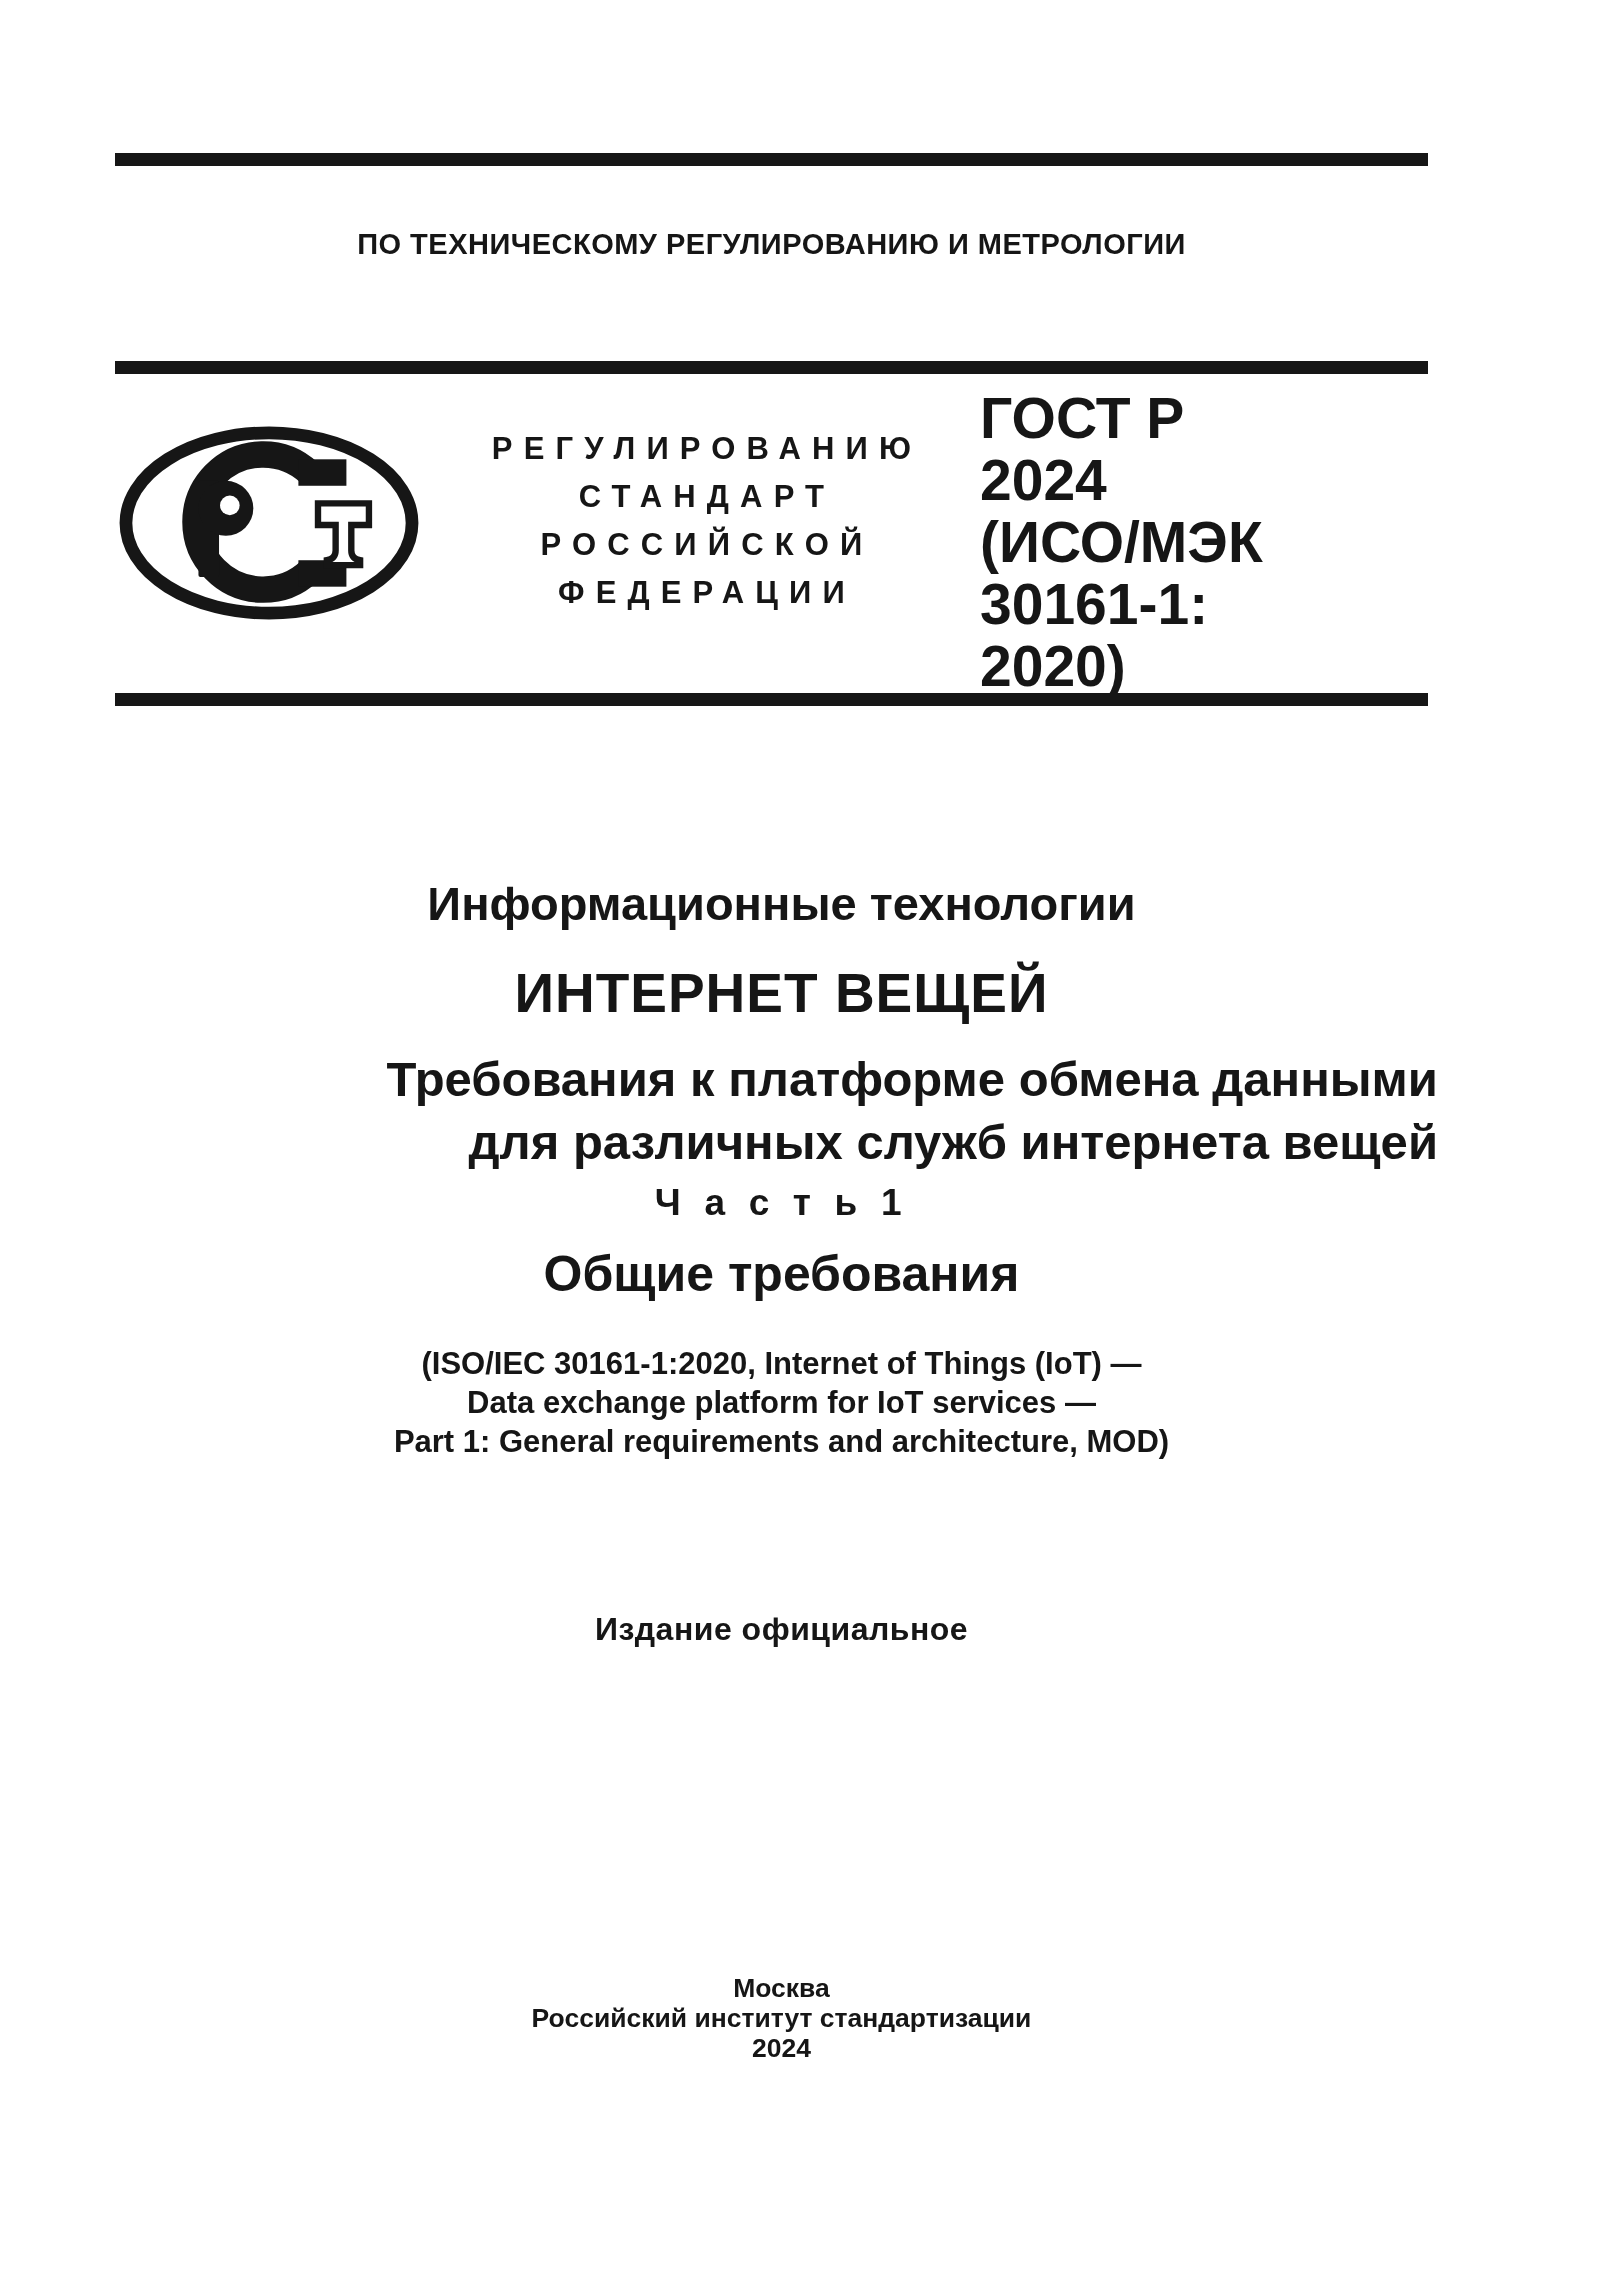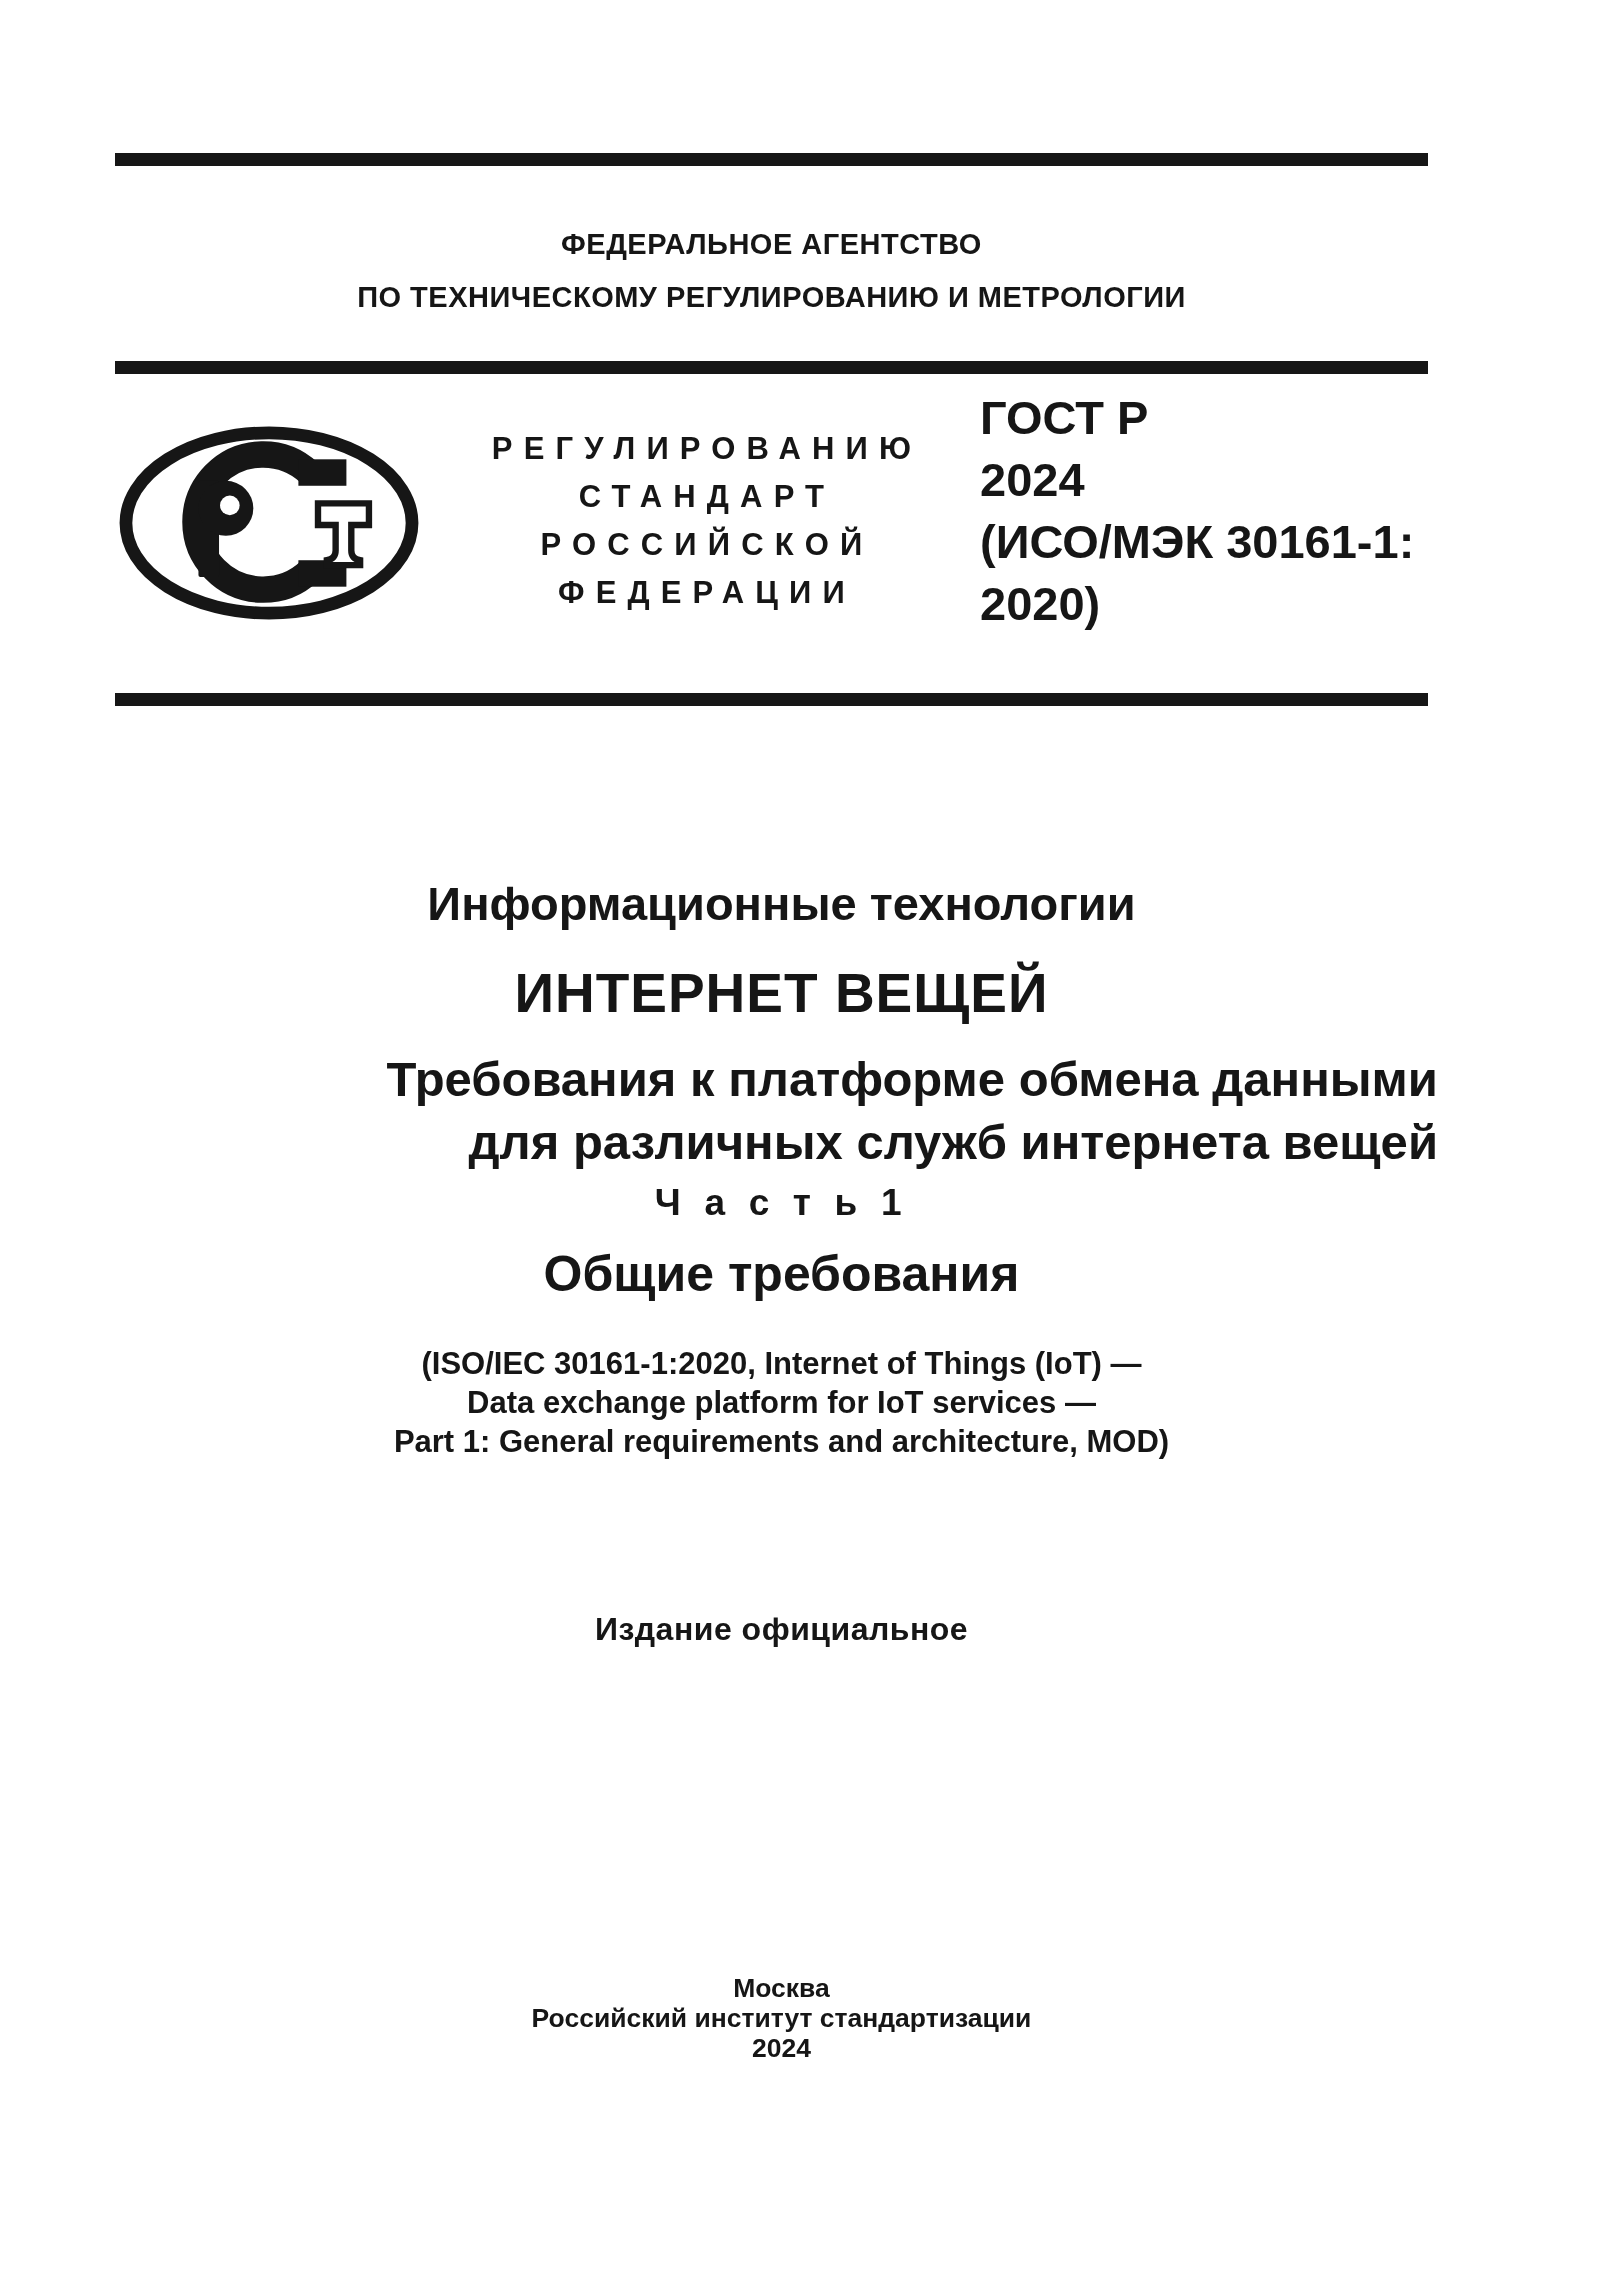--- a/index.html
+++ b/index.html
@@ -9,39 +9,38 @@
     font-family:"Liberation Sans","DejaVu Sans",sans-serif;
     -webkit-font-smoothing:antialiased;
   }
   .abs{position:absolute;}
   .rule{position:absolute;left:115px;width:1313px;height:12.7px;background:#161616;}
   
   .hdr{left:115px;width:1313px;top:218px;font-size:29px;font-weight:bold;line-height:53px;text-align:center;letter-spacing:0.5px;}
   
   .logo{left:118px;top:426px;width:302px;height:194px;}
   .natblock{left:414px;width:586px;top:425px;font-size:31px;font-weight:bold;line-height:48px;letter-spacing:0.36em;text-align:center;white-space:nowrap;}
-  .gostblock{left:980px;top:387px;width:461px;font-size:47px;font-weight:bold;line-height:62px;text-align:left;}
+  .gostblock{left:980px;top:387px;width:461px;font-size:57px;font-weight:bold;line-height:62px;text-align:left;}
   
   .col{left:125px;width:1313px;text-align:center;}
   .t-subject{top:876px;font-size:47px;font-weight:bold;}
   .t-main{top:961px;font-size:55px;font-weight:bold;letter-spacing:1px;}
   .t-sub{top:1048px;font-size:49px;font-weight:bold;line-height:63px;text-align:right;}
   .t-part{top:1182px;font-size:37px;font-weight:bold;letter-spacing:0.18em;}
   .t-parttitle{top:1245px;font-size:50px;font-weight:bold;}
   .t-iso{top:1344px;font-size:31px;font-weight:bold;line-height:39px;}
   .edition{top:1611px;font-size:32px;font-weight:bold;letter-spacing:0.5px;}
   .imprint{top:1973px;font-size:26.5px;font-weight:bold;line-height:30px;}
 </style>
 </head>
 <body>
 
 <div class="rule" style="top:153px"></div>
 
 <div class="abs hdr">
-  <div>ФЕДЕРАЛЬНОЕ АГЕНТСТВО</div>
   <div>ПО ТЕХНИЧЕСКОМУ РЕГУЛИРОВАНИЮ И МЕТРОЛОГИИ</div>
 </div>
 
 <div class="rule" style="top:361px"></div>
 
 <div class="abs logo">
   <svg width="302" height="194" viewBox="0 0 308 198" xmlns="http://www.w3.org/2000/svg">
     <ellipse cx="154" cy="99" rx="146" ry="92" fill="none" stroke="#161616" stroke-width="13"></ellipse>
 
     <path d="M195,148.5 A69,69 0 1 1 195,47.5" fill="none" stroke="#161616" stroke-width="27"></path>

